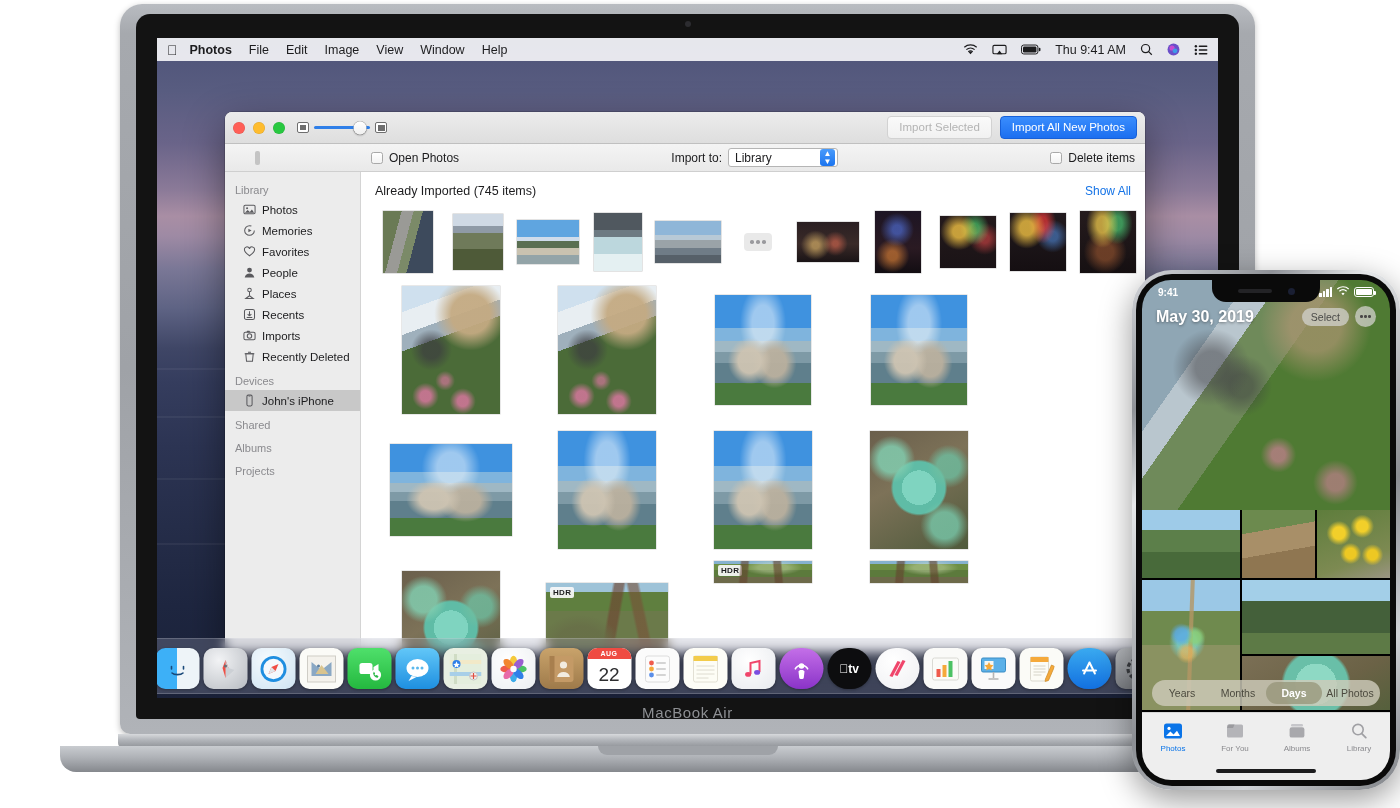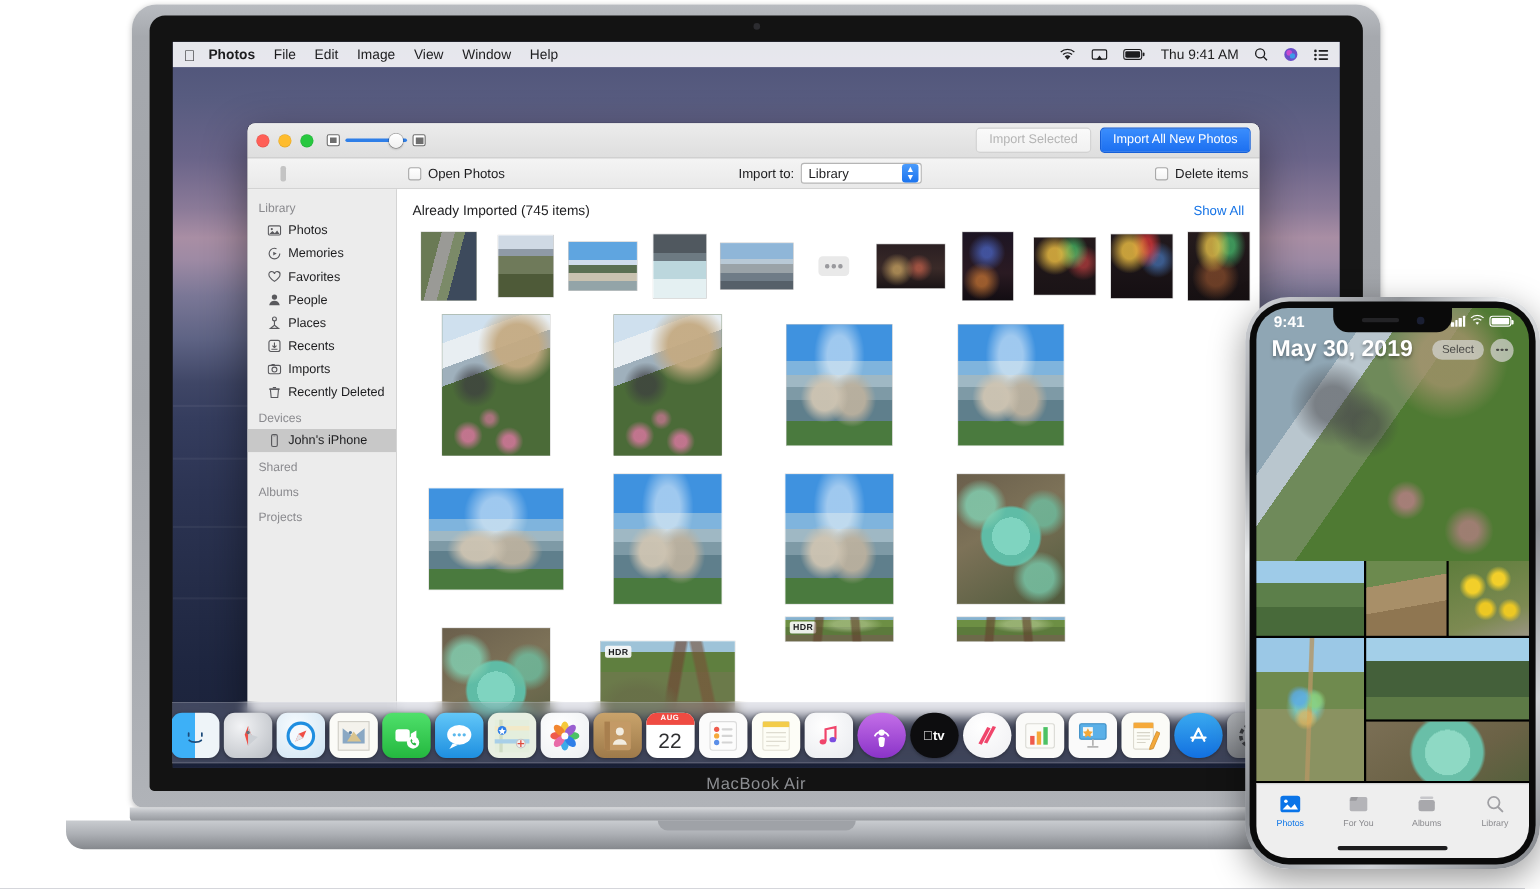--- a/index.html
+++ b/index.html
@@ -356,21 +356,21 @@
     position: absolute; left: 50%; transform: translateX(-50%); top: 0;
     width: 108px; height: 22px; background: #0a0a0a;
     border-radius: 0 0 14px 14px; z-index: 6;
     display: flex; align-items: center; justify-content: center; gap: 16px;
   }
   .notch-speaker { width: 34px; height: 4px; border-radius: 3px; background: #232326; }
   .notch-cam { width: 7px; height: 7px; border-radius: 50%; background: #1a1f33; }
   .ip-status {
     position: absolute; left: 0; top: 0; width: 100%; height: 24px; z-index: 5;
     display: flex; align-items: center; padding: 0 16px; color: #fff;
-    font-size: 14px; font-weight: bold;
+    font-size: 10px; font-weight: bold;
   }
   .ip-status .r { margin-left: auto; display: flex; align-items: center; gap: 4px; }
   .sig { display: flex; align-items: flex-end; gap: 1px; }
   .sig i { width: 2.5px; background: #fff; border-radius: .5px; display: block; }
   .batt {
     width: 20px; height: 10px; border: 1.2px solid #fff; border-radius: 3px;
     position: relative; padding: 1.2px;
   }
   .batt::after {
     content: ''; position: absolute; right: -3px; top: 3px; width: 1.6px; height: 4px;
@@ -389,21 +389,21 @@
       radial-gradient(circle at 28% 38%, rgba(70,70,74,.55) 0 7%, transparent 17%),
       radial-gradient(circle at 40% 46%, rgba(60,60,64,.5) 0 6%, transparent 16%),
       radial-gradient(circle at 70% 20%, rgba(175,150,115,.7) 0 10%, transparent 22%),
       radial-gradient(circle at 55% 76%, rgba(235,130,175,.55) 0 3%, transparent 8%),
       radial-gradient(circle at 78% 88%, rgba(235,130,175,.5) 0 3%, transparent 8%);
   }
   .ip-head {
     position: absolute; left: 0; top: 26px; width: 100%; z-index: 4;
     display: flex; align-items: center; padding: 0 14px; gap: 6px;
   }
-  .ip-date { color: #fff; font-size: 21px; font-weight: bold; text-shadow: 0 1px 3px rgba(0,0,0,.4); }
+  .ip-date { color: #fff; font-size: 16px; font-weight: bold; text-shadow: 0 1px 3px rgba(0,0,0,.4); }
   .ip-pill {
     margin-left: auto; background: rgba(210,210,205,.75); color: #4a4a48;
     font-size: 10.5px; padding: 3px 9px; border-radius: 11px; font-weight: 500;
   }
   .ip-more {
     width: 21px; height: 21px; border-radius: 50%; background: rgba(210,210,205,.75);
     display: flex; align-items: center; justify-content: center; gap: 1.5px;
   }
   .ip-more i { width: 2.5px; height: 2.5px; border-radius: 50%; background: #4a4a48; display: block; }
 
@@ -1032,20 +1032,26 @@
 
     <div class="ip-grid">
       <span class="ig ig-hills"></span>
       <span class="ig ig-trail"></span>
       <span class="ig ig-yellow"></span>
       <span class="ig ig-pinwheel" style="grid-column:1/2;grid-row:2/4"></span>
       <span class="ig ig-trees" style="grid-column:2/4;grid-row:2/3"></span>
       <span class="ig ig-succ" style="grid-column:2/4;grid-row:3/4"></span>
     </div>
 
+    <div class="ip-seg">
+      <span class="seg">Years</span>
+      <span class="seg">Months</span>
+      <span class="seg active">Days</span>
+      <span class="seg">All Photos</span>
+    </div>
 
     <div class="ip-tabbar">
       <span class="tab active">
         <span class="tab-ic">
             <svg width="20" height="18" viewBox="0 0 20 18">
               <rect x="1" y="1.5" width="18" height="15" rx="2.6" fill="#0a74e8"></rect>
               <circle cx="6" cy="6.4" r="1.6" fill="#fff"></circle>
               <path d="M3 14l4.4-4.6 3.2 3.2 3.4-3.8L17 14z" fill="#fff"></path>
             </svg>
           </span>

